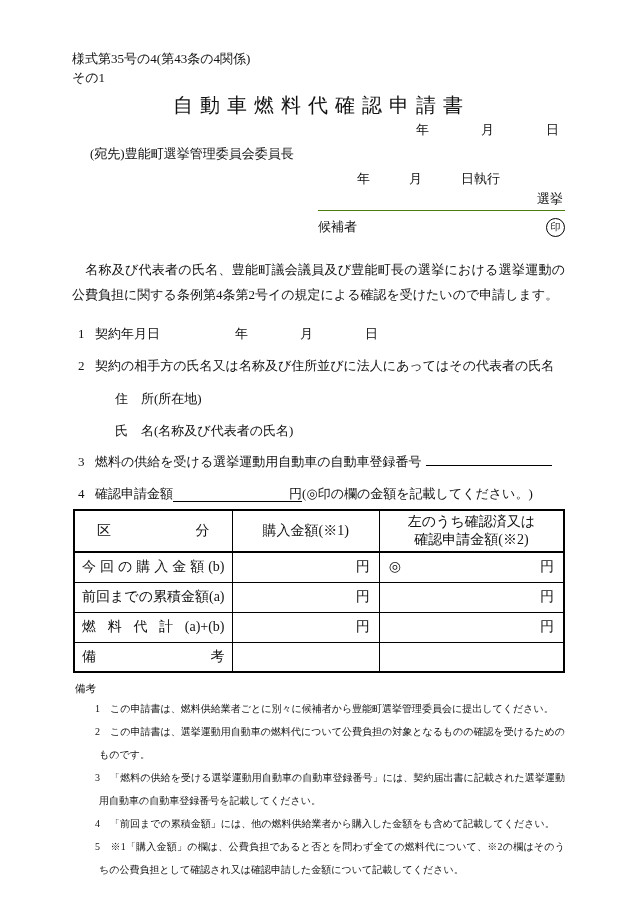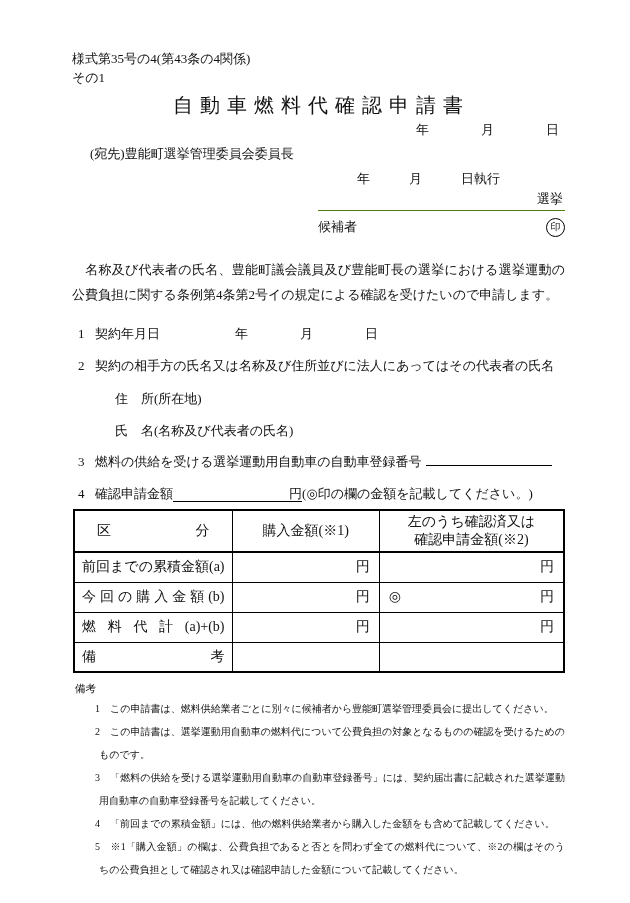--- a/index.html
+++ b/index.html
@@ -116,45 +116,45 @@
           <div class="hline">購入金額(※1)</div>
         </th>
         <th>
           <div class="hline">左のうち確認済又は</div>
           <div class="hline">確認申請金額(※2)</div>
         </th>
       </tr>
     </thead>
     <tbody>
       <tr>
+        <td class="rl">今回の購入金額(b)</td>
+        <td>
+          <div class="cell-flex">
+              <span></span>
+              <span>円</span>
+            </div>
+        </td>
+        <td>
+          <div class="cell-flex">
+              <span>◎</span>
+              <span>円</span>
+            </div>
+        </td>
+      </tr>
+      <tr>
         <td class="rl">前回までの累積金額(a)</td>
         <td>
           <div class="cell-flex">
               <span></span>
               <span>円</span>
             </div>
         </td>
         <td>
           <div class="cell-flex">
               <span></span>
-              <span>円</span>
-            </div>
-        </td>
-      </tr>
-      <tr>
-        <td class="rl">今回の購入金額(b)</td>
-        <td>
-          <div class="cell-flex">
-              <span></span>
-              <span>円</span>
-            </div>
-        </td>
-        <td>
-          <div class="cell-flex">
-              <span>◎</span>
               <span>円</span>
             </div>
         </td>
       </tr>
       <tr>
         <td class="rl">燃料代計(a)+(b)</td>
         <td>
           <div class="cell-flex">
               <span></span>
               <span>円</span>

